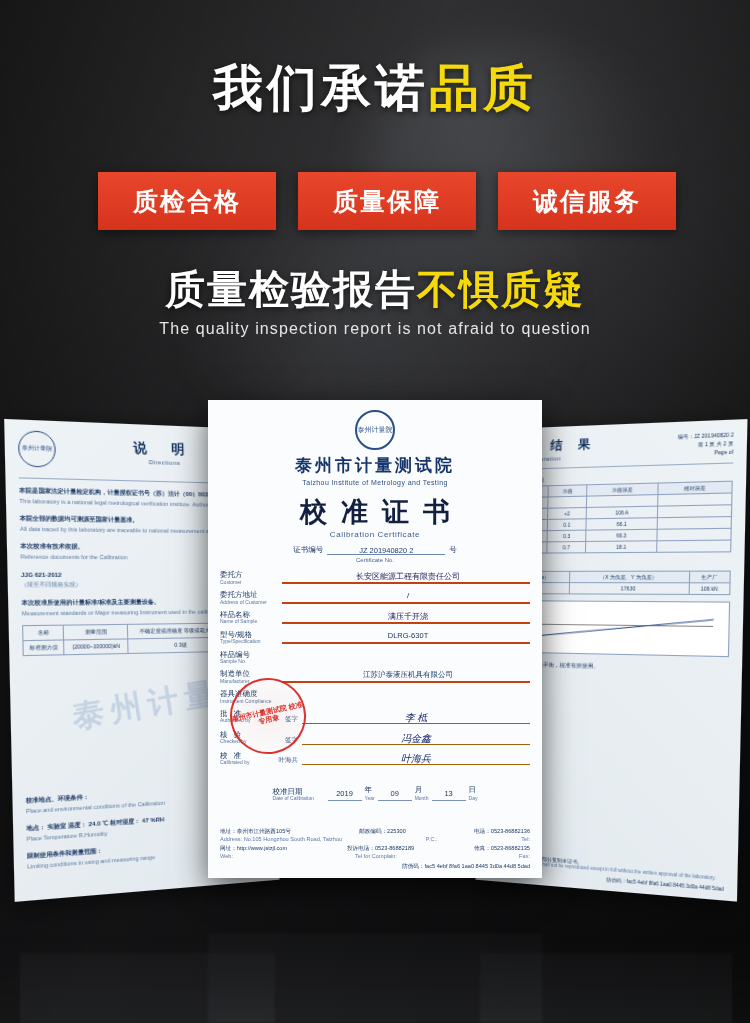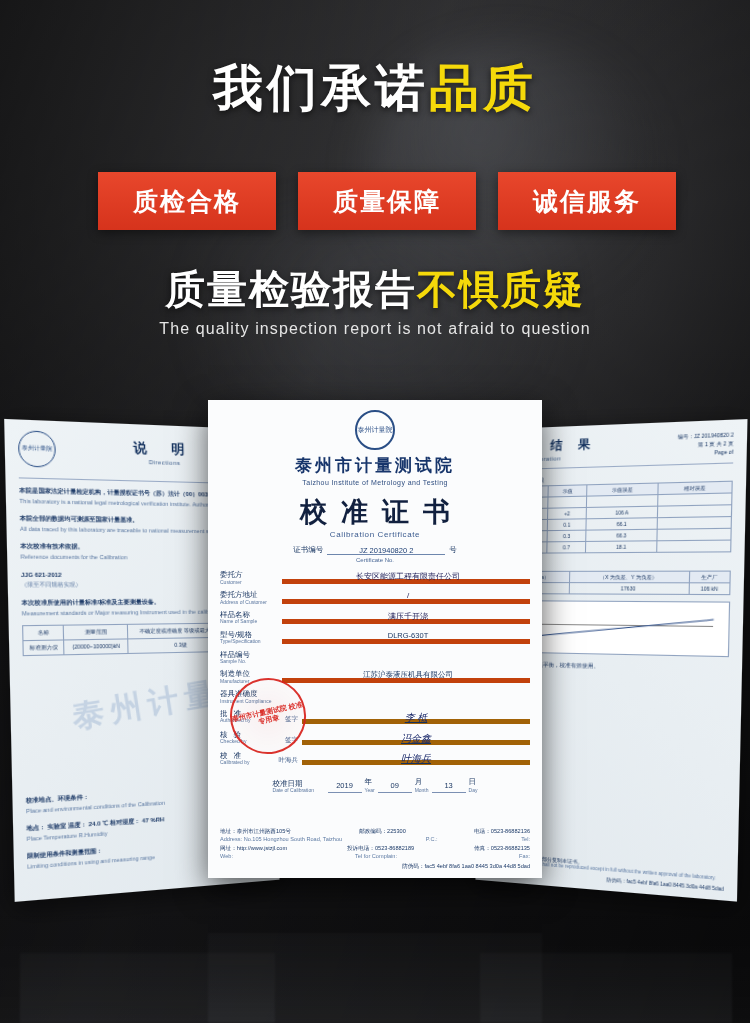--- a/index.html
+++ b/index.html
@@ -138,51 +138,51 @@
   .c-certno-en { text-align: center; color: #4a6896; font-size: 6px; margin-bottom: 8px; }
 
   .rows { width: 100%; }
   .row {
     display: flex; align-items: flex-start; gap: 6px;
     font-size: 7.5px; color: #15325e; margin-bottom: 5.5px;
   }
   .row .lbl { width: 56px; flex: none; line-height: 1.15; }
   .row .lbl .en { display: block; font-size: 5px; color: #5a769f; }
   .row .val {
-    flex: 1; border-bottom: 5px solid #c2410c; height: 13px;
+    flex: 1; border-bottom: 2px solid #c2410c; height: 13px;
     font-size: 7.5px; color: #16335f; padding-left: 4px; text-align: center;
   }
   .row .val.hand { font-size: 8px; color: #1a1a55; }
 
   .sign-block { margin-top: 2px; }
   .sign-row {
     display: flex; align-items: flex-end; gap: 4px;
     font-size: 7.5px; color: #15325e; margin-bottom: 7px;
   }
   .sign-row .lbl { width: 46px; flex: none; line-height: 1.1; letter-spacing: 2px;}
   .sign-row .lbl .en { display:block; font-size: 5px; letter-spacing: 0; color:#5a769f;}
   .sign-row .mini { width: 28px; flex:none; font-size: 6.5px; color:#3c5a88; text-align:right;}
-  .sign-row .val { flex: 1; border-bottom: 5px solid #a16207; height: 13px; text-align:center;text-decoration:underline; }
+  .sign-row .val { flex: 1; border-bottom: 1px solid #a16207; height: 13px; text-align:center; }
   .sign-row .val .hw {
     font-family: "Liberation Serif", serif; font-size: 10px; color: #1b2a6b; font-style: italic;
   }
 
   .red-seal {
     position: absolute; left: 22px; top: 278px;
     width: 76px; height: 76px; border-radius: 50%;
     border: 2.5px solid #d8221c;
     color: #d8221c; font-size: 7px; font-weight: bold;
     display: flex; align-items: center; justify-content: center; text-align: center;
     line-height: 1.2; transform: rotate(-12deg); opacity: .92;
     background: radial-gradient(circle, rgba(216,34,28,0.06), rgba(216,34,28,0));
   }
 
   .date-row {
     display: flex; align-items: flex-end; gap: 3px; font-size: 7.5px;
-    color: #15325e; margin-top: 12px; justify-content: center;
+    color: #15325e; margin-top: 20px; justify-content: center;
   }
   .date-row .lbl { width: 52px; line-height:1.1;}
   .date-row .lbl .en { display:block; font-size:5px; color:#5a769f;}
   .date-row .seg { border-bottom: 1px solid #7b90b3; min-width: 34px; text-align:center; height:12px;}
   .date-row .unit { font-size: 7.5px; }
   .date-row .unit .en { display:block; font-size:5px; color:#5a769f; text-align:center;}
 
   .foot {
     position: absolute; left: 12px; right: 12px; bottom: 8px;
     font-size: 5.6px; color: #1c3a68; line-height: 1.5;

